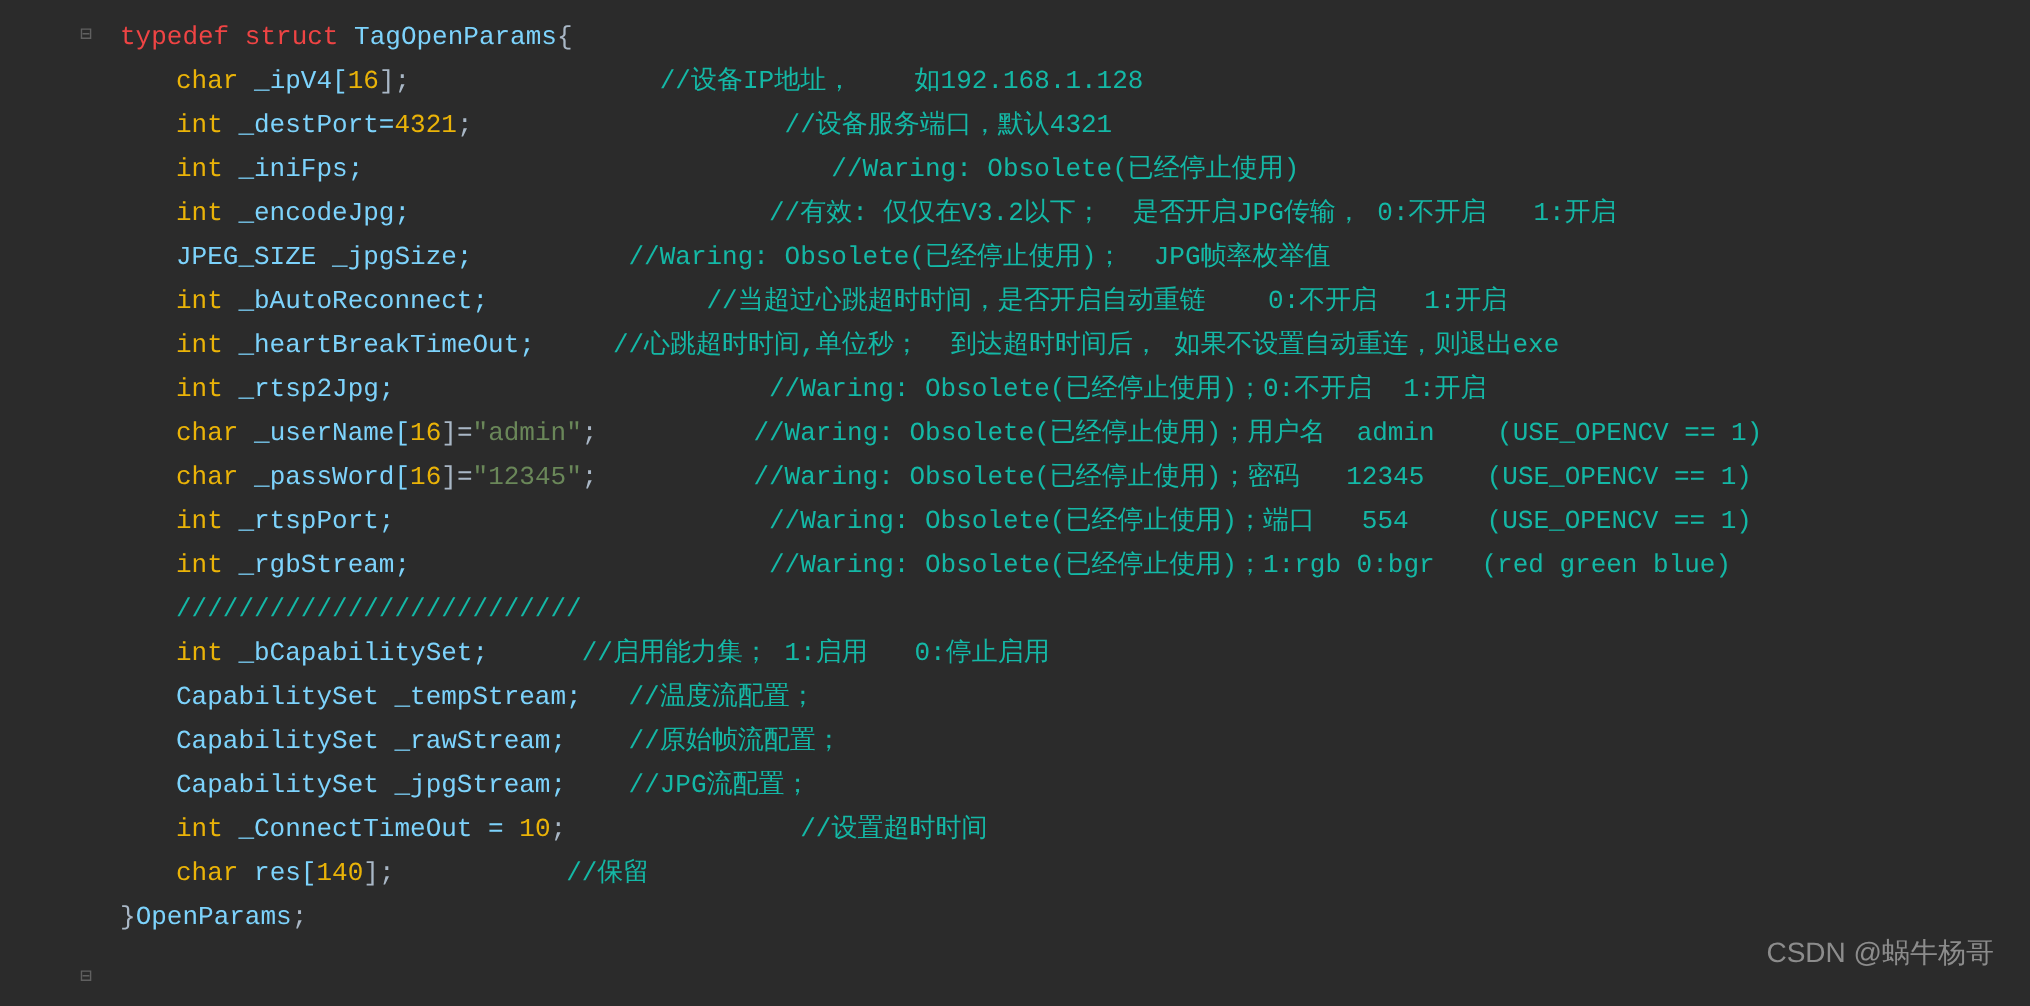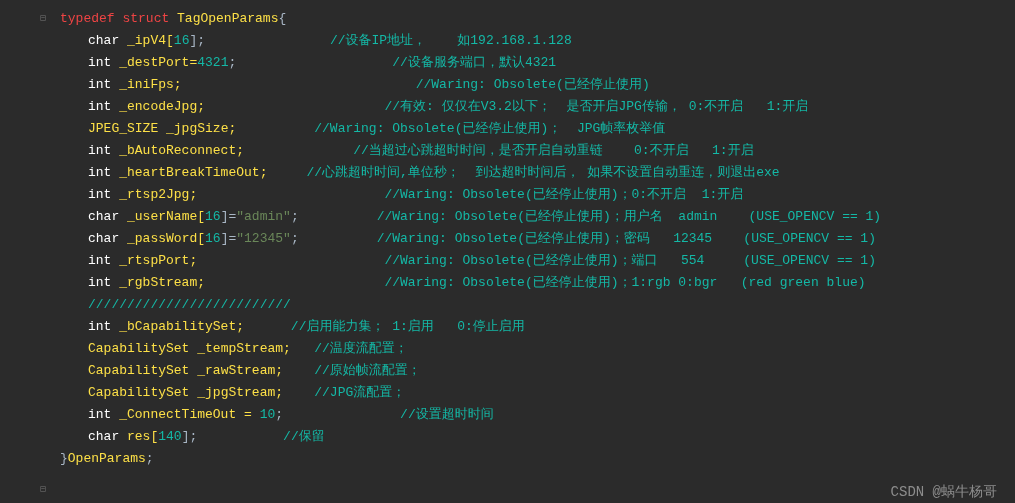--- a/index.html
+++ b/index.html
@@ -30,34 +30,34 @@
   .fold-icon {
     position: absolute;
     left: 40px;
     color: #606060;
     font-size: 10px;
     user-select: none;
   }
   .fold-top { top: 12px; }
   .fold-bot { top: 483px; }
   .kw { color: #ef4444; }
-  .type { color: #ffffff; }
-  .ident { color: #fde047; }
-  .num { color: #14b8a6; }
+  .type { color: #eab308; }
+  .ident { color: #7dd3fc; }
+  .num { color: #eab308; }
   .str { color: #6a8759; }
   .cmt { color: #14b8a6; }
   .punc { color: #a9b7c6; }
   .line { display: block; height: 22px; }
   .indent1 { padding-left: 28px; display: inline-block; }
   .watermark {
     position: absolute;
     right: 18px;
-    bottom: 2px;
+    bottom: 17px;
     color: rgba(220,220,220,0.55);
-    font-family: Liberation Mono, monospace;
+    font-family: Liberation Sans, sans-serif;
     font-size: 14px;
     pointer-events: none;
   }
 </style>
 </head>
 <body>
 
 <div class="gutter">
   <span class="fold-icon fold-top">⊟</span>
   <span class="fold-icon fold-bot">⊟</span>

